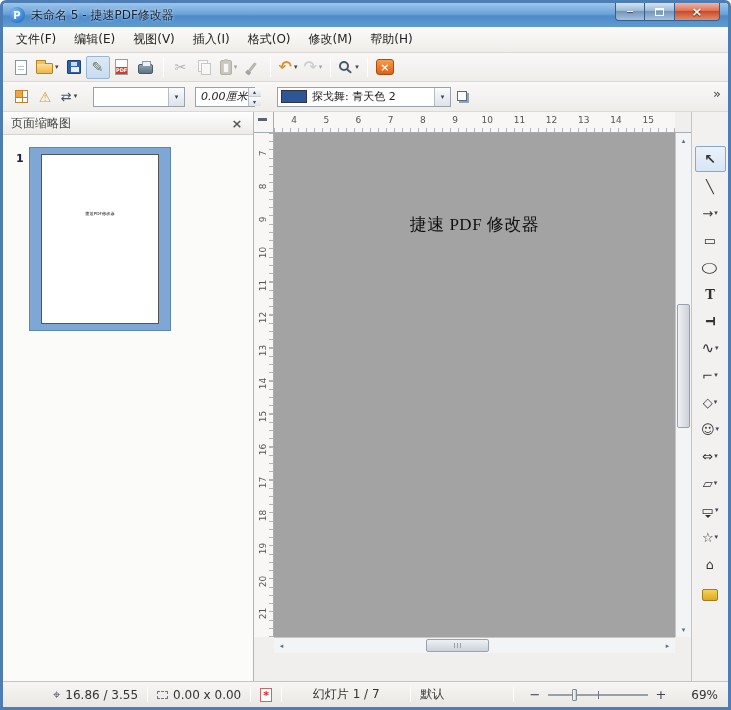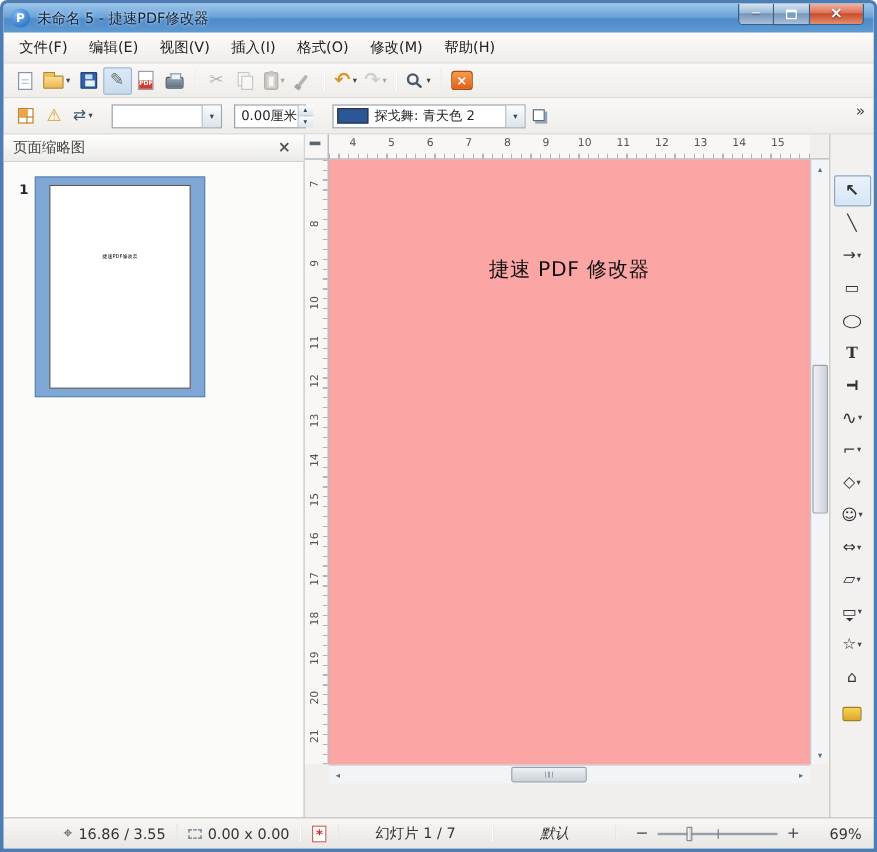--- a/index.html
+++ b/index.html
@@ -54,47 +54,47 @@
   .ic-brush::after{content:"";position:absolute;bottom:-4px;left:-1px;width:5px;height:4px;background:#4a4a55;border-radius:1px;}
   .ic-zoom{width:10px;height:10px;border:2px solid #49596a;border-radius:50%;position:relative;margin:0 4px 2px 0;}
   .ic-zoom::after{content:"";position:absolute;right:-5px;bottom:-3px;width:6px;height:2px;background:#49596a;transform:rotate(40deg);border-radius:1px;}
   .ic-exit{width:18px;height:16px;background:linear-gradient(#f49d4e,#e05f14);border:1px solid #aa4a0e;border-radius:3px;color:#fff;font-weight:bold;font-size:11px;display:flex;align-items:center;justify-content:center;line-height:1;}
   .grid4{width:13px;height:13px;border:1px solid #c1812c;background-color:#fff;background-image:linear-gradient(#c1812c,#c1812c),linear-gradient(#c1812c,#c1812c),linear-gradient(#f2a43e,#f2a43e);background-size:1px 13px,13px 1px,6px 6px;background-position:6px 0,0 6px,0 0;background-repeat:no-repeat;}
   .ic-shadow{width:10px;height:10px;background:#fff;border:1px solid #5a6a7a;box-shadow:2px 2px 0 #8fa3b8;margin:0 3px 2px 0;}
   .combo{display:inline-flex;align-items:center;height:20px;background:#fff;border:1px solid #98a2ac;flex:none;}
   .linestyle{width:92px;margin-left:12px;}
   .combo-val{flex:1;font-size:11px;color:#222;padding-left:5px;white-space:nowrap;overflow:hidden;}
   .dd-btn{width:16px;align-self:stretch;border-left:1px solid #b5bdc5;background:linear-gradient(#fafbfc,#dde3e9);display:flex;align-items:center;justify-content:center;font-size:7px;color:#334455;flex:none;}
-  .spin{display:inline-flex;height:20px;background:#fff;border:1px solid #98a2ac;margin-left:10px;width:60px;flex:none;}
+  .spin{display:inline-flex;height:20px;background:#fff;border:1px solid #98a2ac;margin-left:10px;width:60px;flex:none;font-style:italic;}
   .spin-val{flex:1;font-size:11px;color:#222;display:flex;align-items:center;padding-left:5px;white-space:nowrap;}
   .spin-btns{width:13px;display:flex;flex-direction:column;border-left:1px solid #b5bdc5;flex:none;}
   .sb{flex:1;display:flex;align-items:center;justify-content:center;font-size:6px;color:#334455;background:linear-gradient(#fafbfc,#dde3e9);}
   .sb + .sb{border-top:1px solid #c5cbd1;}
-  .fillcombo{width:161px;margin-left:22px;}
+  .fillcombo{width:174px;margin-left:22px;}
   .swatch{width:26px;height:13px;margin-left:3px;border:1px solid #334;flex:none;}
   .tb-overflow{position:absolute;right:7px;top:5px;color:#444;font-size:13px;line-height:1;}
   
   .main{flex:1;display:flex;min-height:0;}
   .panel{width:251px;flex:none;display:flex;flex-direction:column;background:#fbfbfa;border-right:1px solid #b8b5b1;}
   .panel-hd{height:23px;flex:none;display:flex;align-items:center;background:linear-gradient(#fefefe,#ecebe8);border-bottom:1px solid #d5d2ce;padding:0 8px;font-size:12px;color:#444;}
   .panel-close{margin-left:auto;font-size:13px;color:#555;font-weight:bold;width:16px;text-align:center;}
   .panel-body{position:relative;flex:1;}
   .thumb-num{position:absolute;left:13px;top:17px;font-size:11px;font-weight:bold;color:#223;}
   .thumb-sel{position:absolute;left:26px;top:12px;width:142px;height:184px;background:#7fa7d6;border:1px solid #5e86b5;display:flex;align-items:center;justify-content:center;}
   .thumb-page{width:118px;height:170px;background:#fff;border:1px solid #555;position:relative;}
   .thumb-text{position:absolute;top:55px;left:0;right:0;text-align:center;font-size:5px;color:#000;transform:scale(.85);white-space:nowrap;}
   .workarea{flex:1;display:grid;grid-template-columns:20px 1fr 16px;grid-template-rows:21px 1fr 16px 28px;background:#f0efed;min-width:0;}
   .corner{grid-area:1/1;background:#f7f6f5;border-bottom:1px solid #a8adb2;border-right:1px solid #a8adb2;position:relative;}
   .tabmark{position:absolute;left:4px;top:6px;width:9px;height:5px;border-top:3px solid #5a6570;}
   .hruler{grid-area:1/2;display:flex;padding-left:4px;background-color:#f8f7f6;border-bottom:1px solid #a8adb2;background-image:repeating-linear-gradient(to right,#b0b5ba 0 1px,transparent 1px 8px);background-size:100% 4px;background-position:0 100%;background-repeat:no-repeat;overflow:hidden;}
   .hnum{width:32.2px;flex:none;text-align:center;font-size:9px;color:#555;line-height:16px;}
   .tr-fill{grid-area:1/3;background:#f0efed;border-bottom:1px solid #a8adb2;}
   .vruler{grid-area:2/1;display:flex;flex-direction:column;padding-top:4px;background-color:#f8f7f6;border-right:1px solid #a8adb2;background-image:repeating-linear-gradient(to bottom,#b0b5ba 0 1px,transparent 1px 8.25px);background-size:4px 100%;background-position:100% 0;background-repeat:no-repeat;overflow:hidden;}
   .vnum{height:32.9px;flex:none;display:flex;align-items:center;justify-content:center;font-size:9px;color:#555;transform:rotate(-90deg);}
-  .canvas{grid-area:2/2;background:#fca5a5;position:relative;overflow:hidden;}
+  .canvas{grid-area:2/2;background:#a3a3a3;position:relative;overflow:hidden;font-family:Liberation Serif, serif;}
   .page-text{position:absolute;top:80px;left:0;right:0;text-align:center;font-size:17px;color:#101010;letter-spacing:.5px;}
   .vscroll{grid-area:2/3;display:flex;flex-direction:column;background:#f3f4f6;border-left:1px solid #c3c7cb;}
   .sarrow{flex:none;height:15px;width:100%;display:flex;align-items:center;justify-content:center;font-size:7px;color:#60707e;}
   .hscroll .sarrow{width:15px;height:100%;}
   .vtrack{flex:1;position:relative;}
   .vthumb{position:absolute;left:1px;right:1px;top:33%;height:26%;background:linear-gradient(90deg,#eef1f4,#ccd2d9);border:1px solid #99a2ac;border-radius:2px;}
   .bl-fill{grid-area:3/1;background:#f0efed;}
   .hscroll{grid-area:3/2;display:flex;background:#f3f4f6;border-top:1px solid #c3c7cb;}
   .htrack{flex:1;position:relative;}
   .hthumb{position:absolute;top:1px;bottom:1px;left:37%;width:17%;background:linear-gradient(#eef1f4,#ccd2d9);border:1px solid #99a2ac;border-radius:2px;}
@@ -117,21 +117,21 @@
   .gallery{width:16px;height:12px;margin-top:12px;background:linear-gradient(#f6d44e,#dfa62c);border:1px solid #a07f1f;border-radius:2px;}
   
   .statusbar{height:26px;flex:none;display:flex;align-items:center;background:linear-gradient(#f7f6f4,#e9e7e3);border-top:1px solid #c6c3bf;font-size:12px;color:#333;padding:0 10px;}
   .sb-spacer{width:40px;flex:none;}
   .c-pos{font-size:13px;color:#556;margin-right:5px;}
   .sb-text{white-space:nowrap;}
   .sdiv{width:1px;height:15px;background:#b8b5b1;border-right:1px solid #fdfdfd;margin:0 9px;flex:none;}
   .sizeic{width:11px;height:8px;border:1px dashed #66778a;margin-right:5px;flex:none;}
   .modif{width:12px;height:14px;background:#fff;border:1px solid #c66;color:#d22;font-weight:bold;font-size:11px;line-height:13px;text-align:center;flex:none;}
   .sb-slide{width:110px;text-align:center;}
-  .sb-style{width:84px;text-align:center;font-style:italic;}
+  .sb-style{width:84px;}
   .zoom-group{margin-left:auto;display:flex;align-items:center;}
   .zbtn{width:14px;text-align:center;color:#445;font-size:13px;}
   .ztrack{width:100px;height:2px;background:#98a0a8;margin:0 6px;position:relative;display:inline-block;}
   .znotch{position:absolute;left:50%;top:-3px;width:1px;height:8px;background:#778;}
   .zthumb{position:absolute;left:24%;top:-5px;width:5px;height:12px;background:linear-gradient(90deg,#fdfdfd,#c8cdd3);border:1px solid #828a94;border-radius:1px;}
   .sb-zoom{width:42px;text-align:right;margin-left:8px;}
 </style>
 </head>
 <body>
 

